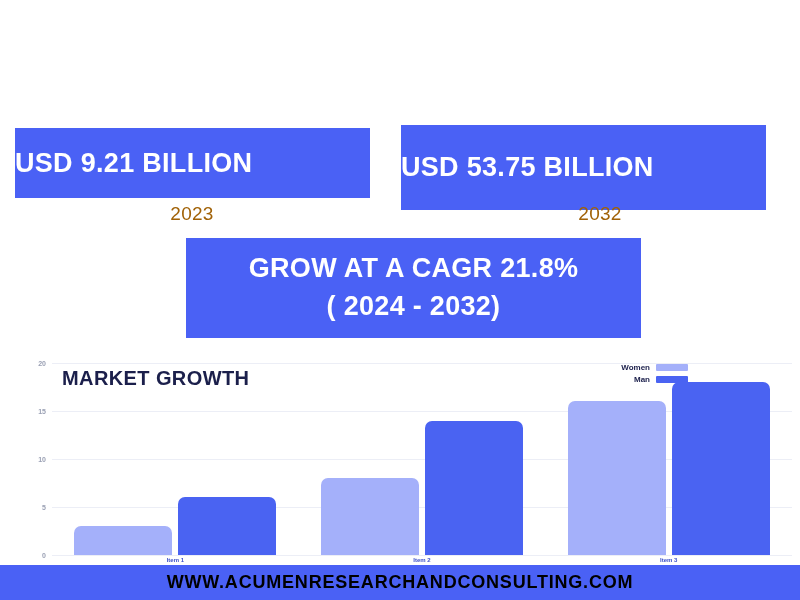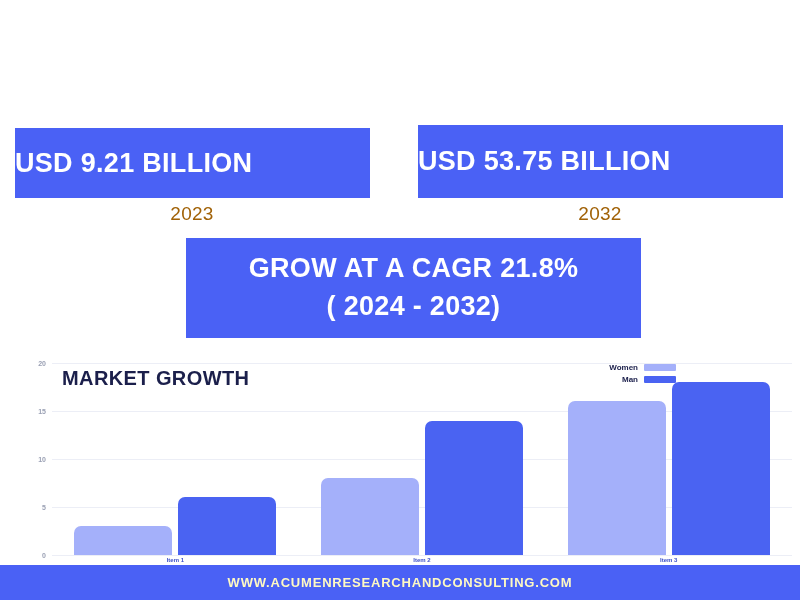--- a/index.html
+++ b/index.html
@@ -51,21 +51,21 @@
     align-items: center;
   }
   .value-box-text {
     color: #ffffff;
     font-size: 27px;
     font-weight: bold;
     letter-spacing: 0.3px;
     white-space: nowrap;
   }
   #value-box-left  { left: 15px;  top: 128px; width: 355px; height: 70px; }
-  #value-box-right { left: 418px; top: 125px; width: 365px; height: 73px; }
+  #value-box-right { left: 401px; top: 125px; width: 365px; height: 85px; }
 
   .year-label {
     position: absolute;
     color: #a16207;
     font-size: 19px;
     font-weight: normal;
     text-align: center;
     letter-spacing: 0.3px;
   }
   #year-label-base     { left: 92px;  top: 203px; width: 200px; }
@@ -150,21 +150,21 @@
     transform: translateX(-50%);
     color: #3d51c9;
     font-size: 6px;
     font-weight: bold;
     white-space: nowrap;
   }
 
   
   #chart-legend {
     position: absolute;
-    right: 20px;
+    right: 8px;
     top: 8px;
     display: flex;
     flex-direction: column;
     gap: 3px;
     z-index: 6;
   }
   .legend-row {
     display: flex;
     align-items: center;
     justify-content: flex-end;
@@ -188,22 +188,22 @@
     left: 0;
     top: 565px;
     width: 800px;
     height: 35px;
     background: #4a61f5;
     display: flex;
     align-items: center;
     justify-content: center;
   }
   #footer-url {
-    color: #fef9c3;
-    font-size: 13px;
+    color: #000000;
+    font-size: 18px;
     font-weight: bold;
     letter-spacing: 0.8px;
     white-space: nowrap;
   }
 </style>
 </head>
 <body>
 
 <div id="infographic">
 

